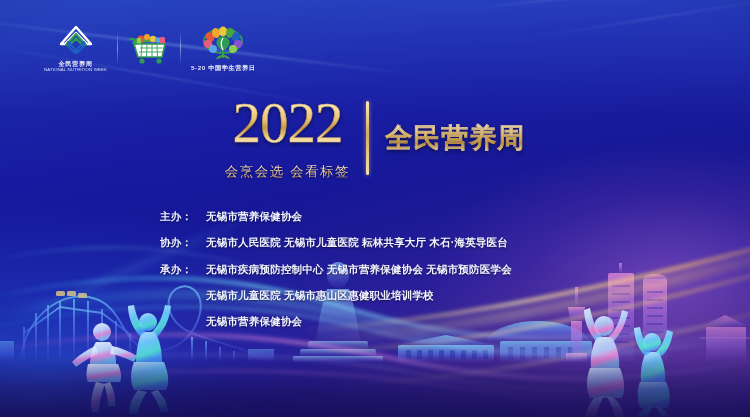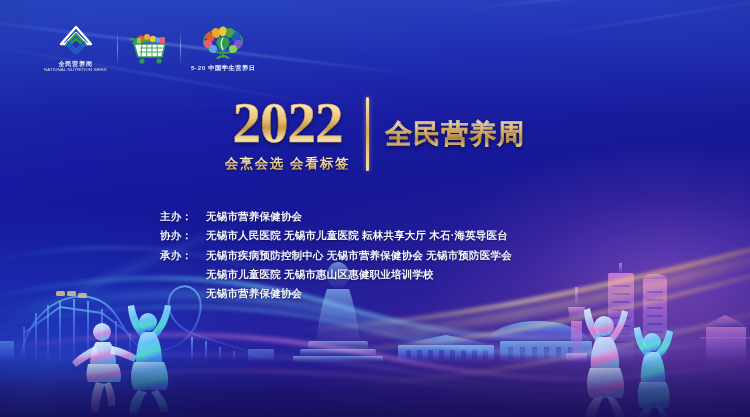--- a/index.html
+++ b/index.html
@@ -50,28 +50,28 @@
   .logo-cap .cn{font-size:6.2px;font-weight:700;color:#ffffff;display:block;letter-spacing:.6px;}
   .logo-sep{width:1px;height:34px;background:linear-gradient(180deg,rgba(200,220,255,0),rgba(200,220,255,.55),rgba(200,220,255,0));}
 
   
   .headline{position:absolute;left:0;right:0;top:96px;z-index:30;display:flex;justify-content:center;}
   .headline-inner{display:flex;align-items:center;gap:16px;}
 
   .year-block{display:flex;flex-direction:column;align-items:center;}
   .year{
     font-family:"Liberation Serif","DejaVu Serif",serif;
-    font-weight:700;font-size:57px;line-height:.96;letter-spacing:-1px;
+    font-weight:400;font-size:57px;line-height:.96;letter-spacing:-1px;
     background:linear-gradient(180deg,#fff4d6 0%,#fbe2a6 18%,#e7bf72 44%,#c79a45 58%,#f3d999 78%,#fff6e0 100%);
     -webkit-background-clip:text;background-clip:text;color:transparent;
     -webkit-text-stroke:.5px rgba(120,80,20,.35);
     filter:drop-shadow(0 2px 2px rgba(0,0,0,.45));
   }
   .year-sub{
-    margin-top:4px;font-size:13.5px;font-weight:700;letter-spacing:1.5px;
+    margin-top:12px;font-size:13.5px;font-weight:400;letter-spacing:1.5px;
     background:linear-gradient(180deg,#fff3cf 0%,#efcf8d 50%,#c79a45 100%);
     -webkit-background-clip:text;background-clip:text;color:transparent;
     filter:drop-shadow(0 1px 1px rgba(0,0,0,.5));
   }
 
   .divider{
     width:3px;height:74px;border-radius:2px;
     background:linear-gradient(180deg,#fbe7b4,#d8ab5d 45%,#f6e2ab);
     box-shadow:0 0 4px rgba(255,225,160,.5);
   }
@@ -82,21 +82,21 @@
     background:linear-gradient(180deg,#fff7e2 0%,#f7dda6 26%,#e2b96c 52%,#caa053 64%,#f6e0ab 86%,#fffaee 100%);
     -webkit-background-clip:text;background-clip:text;color:transparent;
     -webkit-text-stroke:.4px rgba(110,70,15,.28);
     filter:drop-shadow(0 2px 2px rgba(0,0,0,.45));
     white-space:nowrap;
   }
 
   
   .credits{
     position:absolute;left:0;right:0;top:208px;z-index:30;
-    display:flex;flex-direction:column;align-items:center;gap:3px;
+    display:flex;flex-direction:column;align-items:center;gap:10px;
   }
   .cred-row{
     display:flex;width:430px;color:#f2f5ff;font-size:10.5px;line-height:1.55;
     font-weight:700;letter-spacing:.2px;
     text-shadow:0 1px 2px rgba(0,0,0,.5);
     white-space:nowrap;
   }
   .cred-row .lab{width:46px;flex:none;}
   .cred-row.indent .lab{visibility:hidden;}
   .cred-row .val{flex:1;}

